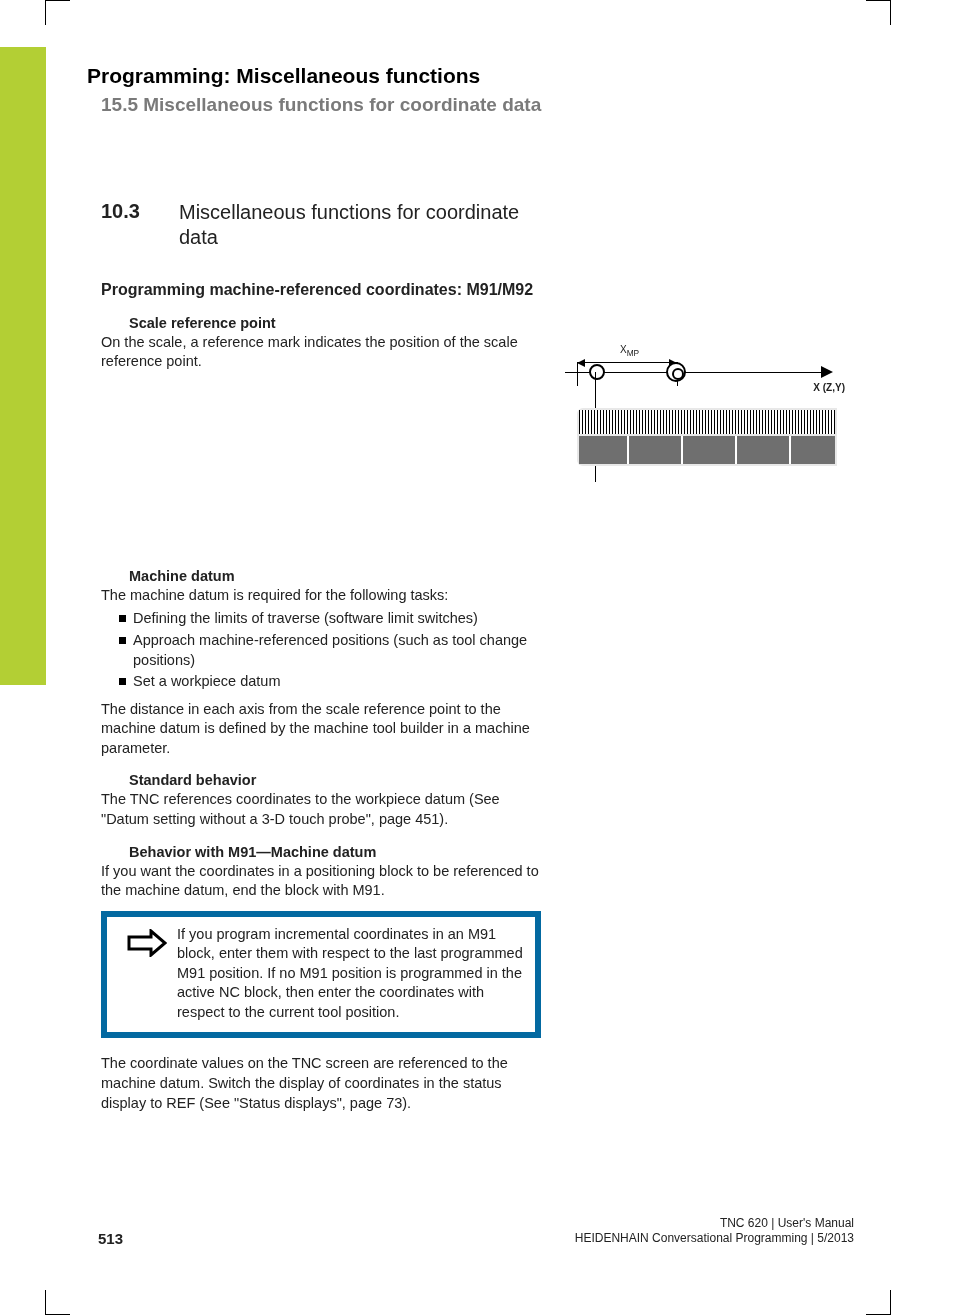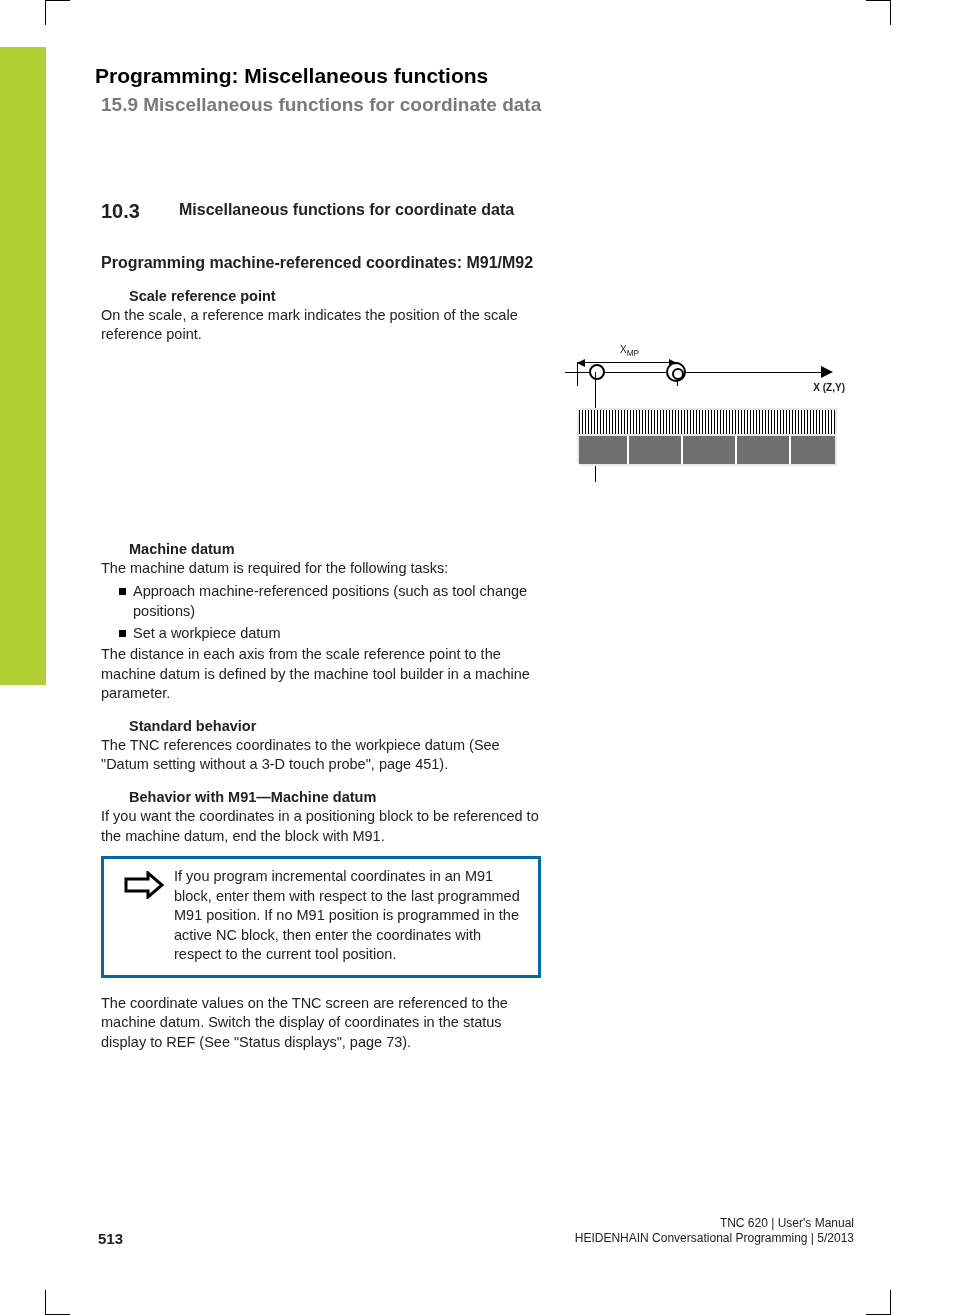--- a/index.html
+++ b/index.html
@@ -29,52 +29,52 @@
     position:absolute;
     left:48px; top:62px;
     width:40px;
     font-size:26px;
     font-weight:bold;
     color:#fff;
     text-align:right;
   }
   .chapter-title {
     position:absolute;
-    left:95px; top:64px;
+    left:87px; top:64px;
     font-size:21px;
     font-weight:bold;
     color:#000;
   }
   .section-header {
     position:absolute;
     left:101px; top:94px;
     font-size:19px;
     font-weight:bold;
     color:#7a7a7a;
   }
 
   .content {
     position:absolute;
     left:101px; top:200px;
     width:440px;
   }
   .sec-row { display:flex; margin-bottom:6px; }
   .sec-num { font-size:20px; font-weight:bold; width:78px; flex-shrink:0;}
-  .sec-title { font-size:16px; font-weight:bold; line-height:1.25;}
+  .sec-title { font-size:20px; font-weight:normal; line-height:1.25;}
   .sub-h1 { font-size:16px; font-weight:bold; margin-top:30px; line-height:1.3;}
   .sub-h2 { font-size:14.5px; font-weight:bold; margin-top:14px;margin-left:28px; }
   .para { font-size:14.5px; line-height:1.35; margin-top:2px;}
   ul.blist { list-style:none; margin:4px 0 0 18px; }
   ul.blist li { font-size:14.5px; line-height:1.35; position:relative; padding-left:14px; margin-bottom:2px;}
   ul.blist li::before { content:""; position:absolute; left:0; top:6px; width:7px; height:7px; background:#000; }
 
   .machine-block { margin-top:196px; }
 
   .note-box {
-    border:3px solid #0369a1;
+    border:6px solid #0369a1;
     margin-top:10px;
     display:flex;
     padding:8px 10px 10px 10px;
   }
   .note-icon { width:60px; flex-shrink:0; display:flex; align-items:flex-start; justify-content:center; padding-top:4px;}
   .note-text { font-size:14.5px; line-height:1.35; }
 
   .diagram {
     position:absolute;
     left:565px; top:340px;
@@ -113,41 +113,42 @@
 <body>
 
 <div class="crop-top-left"></div>
 <div class="crop-top-right"></div>
 <div class="crop-bot-left"></div>
 <div class="crop-bot-right"></div>
 
 <div class="green-tab"></div>
 <div class="chapter-num">10</div>
 <div class="chapter-title">Programming: Miscellaneous functions</div>
-<div class="section-header">15.9   Miscellaneous functions for coordinate data</div>
+<div class="section-header">15.5   Miscellaneous functions for coordinate data</div>
 
 <div class="content">
   <div class="sec-row">
     <div class="sec-num">10.3</div>
     <div class="sec-title">Miscellaneous functions for coordinate data</div>
   </div>
 
   <div class="sub-h1">Programming machine-referenced coordinates: M91/M92</div>
 
   <div class="sub-h2">Scale reference point</div>
   <div class="para">On the scale, a reference mark indicates the position of the scale reference point.</div>
 
   <div class="machine-block">
     <div class="sub-h2">Machine datum</div>
     <div class="para">The machine datum is required for the following tasks:</div>
     <ul class="blist">
+      <li>Defining the limits of traverse (software limit switches)</li>
       <li>Approach machine-referenced positions (such as tool change positions)</li>
       <li>Set a workpiece datum</li>
     </ul>
-    <div class="para" style="margin-top:2px">The distance in each axis from the scale reference point to the machine datum is defined by the machine tool builder in a machine parameter.</div>
+    <div class="para" style="margin-top:8px">The distance in each axis from the scale reference point to the machine datum is defined by the machine tool builder in a machine parameter.</div>
 
     <div class="sub-h2">Standard behavior</div>
     <div class="para">The TNC references coordinates to the workpiece datum (See "Datum setting without a 3-D touch probe", page 451).</div>
 
     <div class="sub-h2">Behavior with M91—Machine datum</div>
     <div class="para">If you want the coordinates in a positioning block to be referenced to the machine datum, end the block with M91.</div>
 
     <div class="note-box">
       <div class="note-icon">
         <svg width="40" height="28" viewBox="0 0 40 28">

